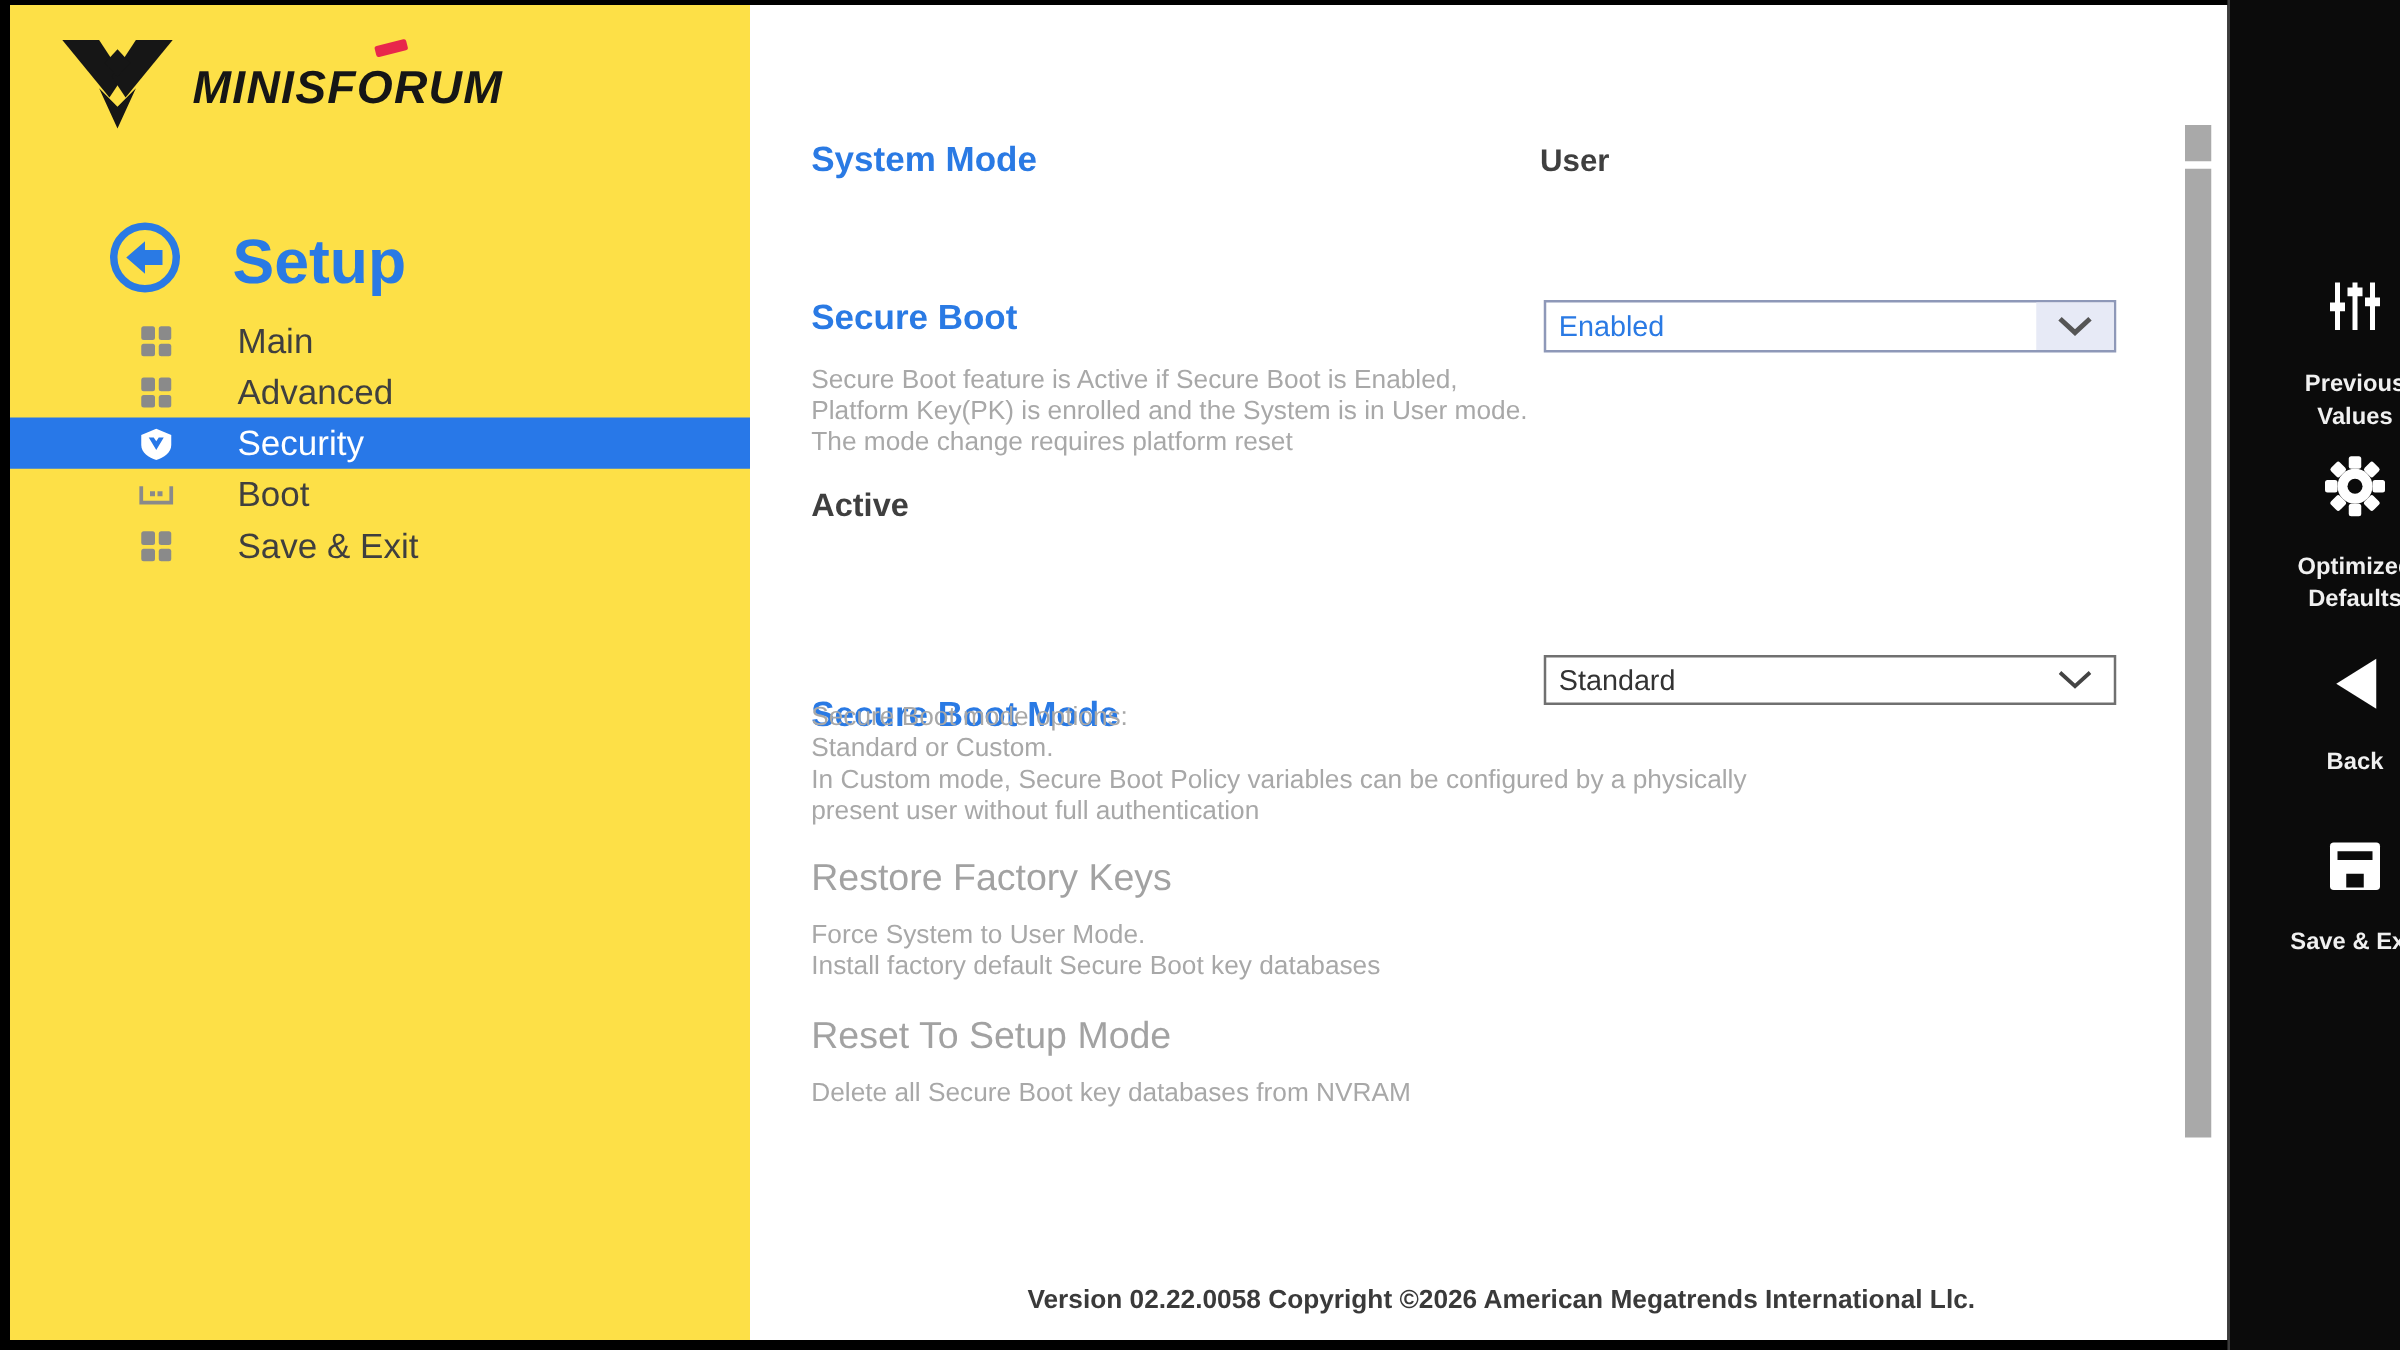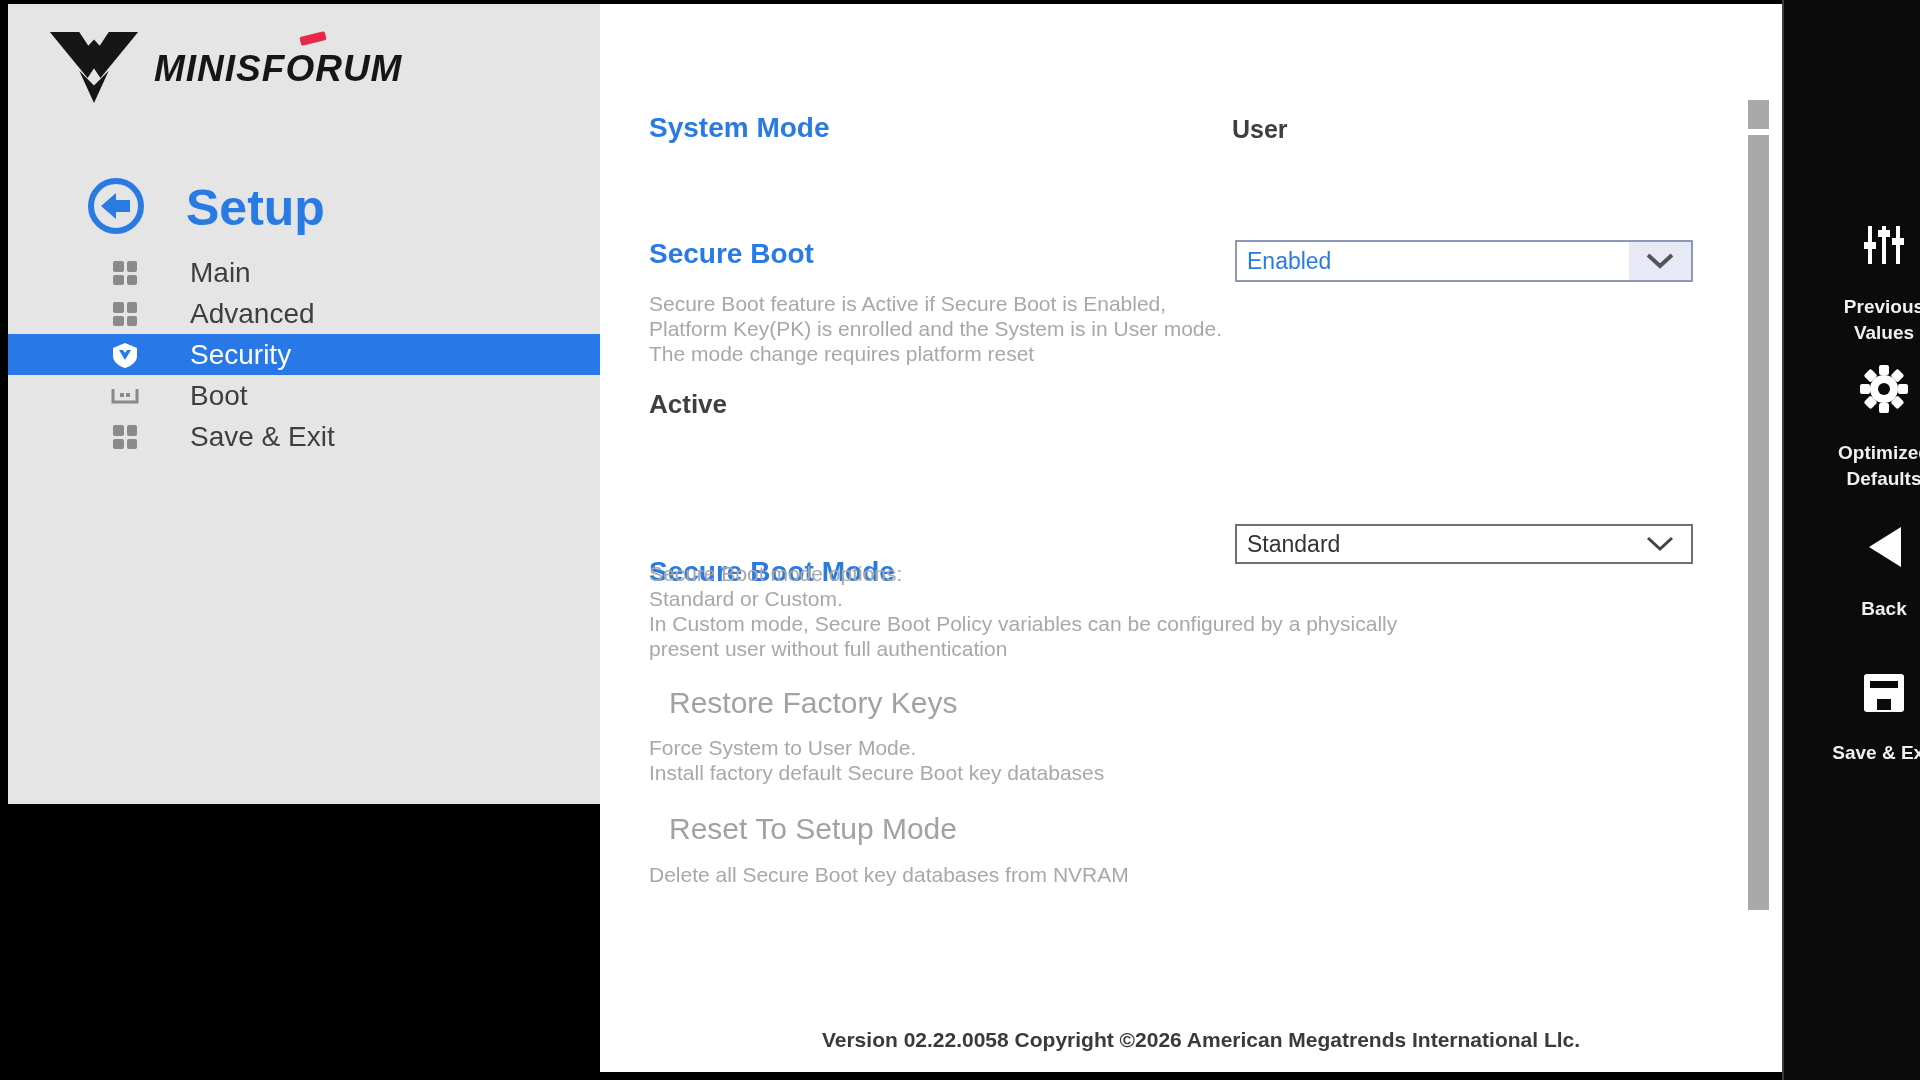--- a/index.html
+++ b/index.html
@@ -1,36 +1,36 @@
 <!DOCTYPE html>
 <html><head>
 <meta charset="utf-8">
 <style>
   html,body{margin:0;padding:0;background:#000;}
   *{box-sizing:border-box;font-family:"Liberation Sans",sans-serif;}
   .screen{position:relative;width:1920px;height:1080px;background:#000;overflow:hidden;}
 
   
-  .sidebar{position:absolute;left:8px;top:4px;width:592px;height:800px;background:#e5e5e5;}
+  .sidebar{position:absolute;left:8px;top:4px;width:592px;height:1068px;background:#fde047;}
   .logo{position:absolute;left:40px;top:26px;display:flex;align-items:center;gap:14px;}
   .logo-text{font-size:37px;font-weight:bold;font-style:italic;color:#161616;letter-spacing:1px;position:relative;}
   .logo-tick{position:absolute;left:252px;top:4px;width:26px;height:9px;background:#E8274B;transform:rotate(-14deg);border-radius:2px;}
   .setup-hdr{position:absolute;left:78px;top:172px;display:flex;align-items:center;gap:40px;}
   .setup-title{font-size:50px;font-weight:bold;color:#2A7AE4;}
   .menu{position:absolute;left:0;top:248px;width:100%;}
   .menu-row{height:41px;display:flex;align-items:center;padding-left:102px;gap:50px;color:#3F3F3F;font-size:28px;cursor:pointer;}
   .menu-row .mi{width:30px;height:30px;display:flex;align-items:center;justify-content:center;}
   .menu-row.selected{background:#2878E8;color:#FFFFFF;}
 
   
   .main{position:absolute;left:600px;top:4px;width:1182px;height:1068px;background:#FFFFFF;}
   .fld-label{position:absolute;left:49px;font-size:28px;font-weight:bold;color:#2A7AE4;}
   .fld-value{position:absolute;font-size:25px;font-weight:bold;color:#3F3F3F;}
   .help{position:absolute;left:49px;font-size:21px;line-height:25px;color:#A8A8A8;white-space:pre-line;}
-  .action-title{position:absolute;left:49px;font-size:30px;color:#A2A2A2;cursor:pointer;margin-left:20px;}
+  .action-title{position:absolute;left:49px;font-size:30px;color:#A2A2A2;cursor:pointer;}
   .dropdown{position:absolute;left:635px;width:458px;height:42px;background:#FFFFFF;display:flex;align-items:stretch;cursor:pointer;}
   .dd-focused{border:2px solid #8E98B8;box-shadow:inset 0 0 0 2px #FFFFFF;}
   .dd-normal{border:2px solid #707070;}
   .dd-text{flex:1;display:flex;align-items:center;padding-left:10px;font-size:23px;}
   .dd-focused .dd-text{color:#2A7AE4;}
   .dd-normal .dd-text{color:#333333;}
   .dd-arrow{width:62px;display:flex;align-items:center;justify-content:center;}
   .dd-focused .dd-arrow{background:#E7EAF6;}
   .footer{position:absolute;left:10px;width:100%;top:1024px;text-align:center;font-size:21px;font-weight:bold;color:#3A3A3A;}
   

